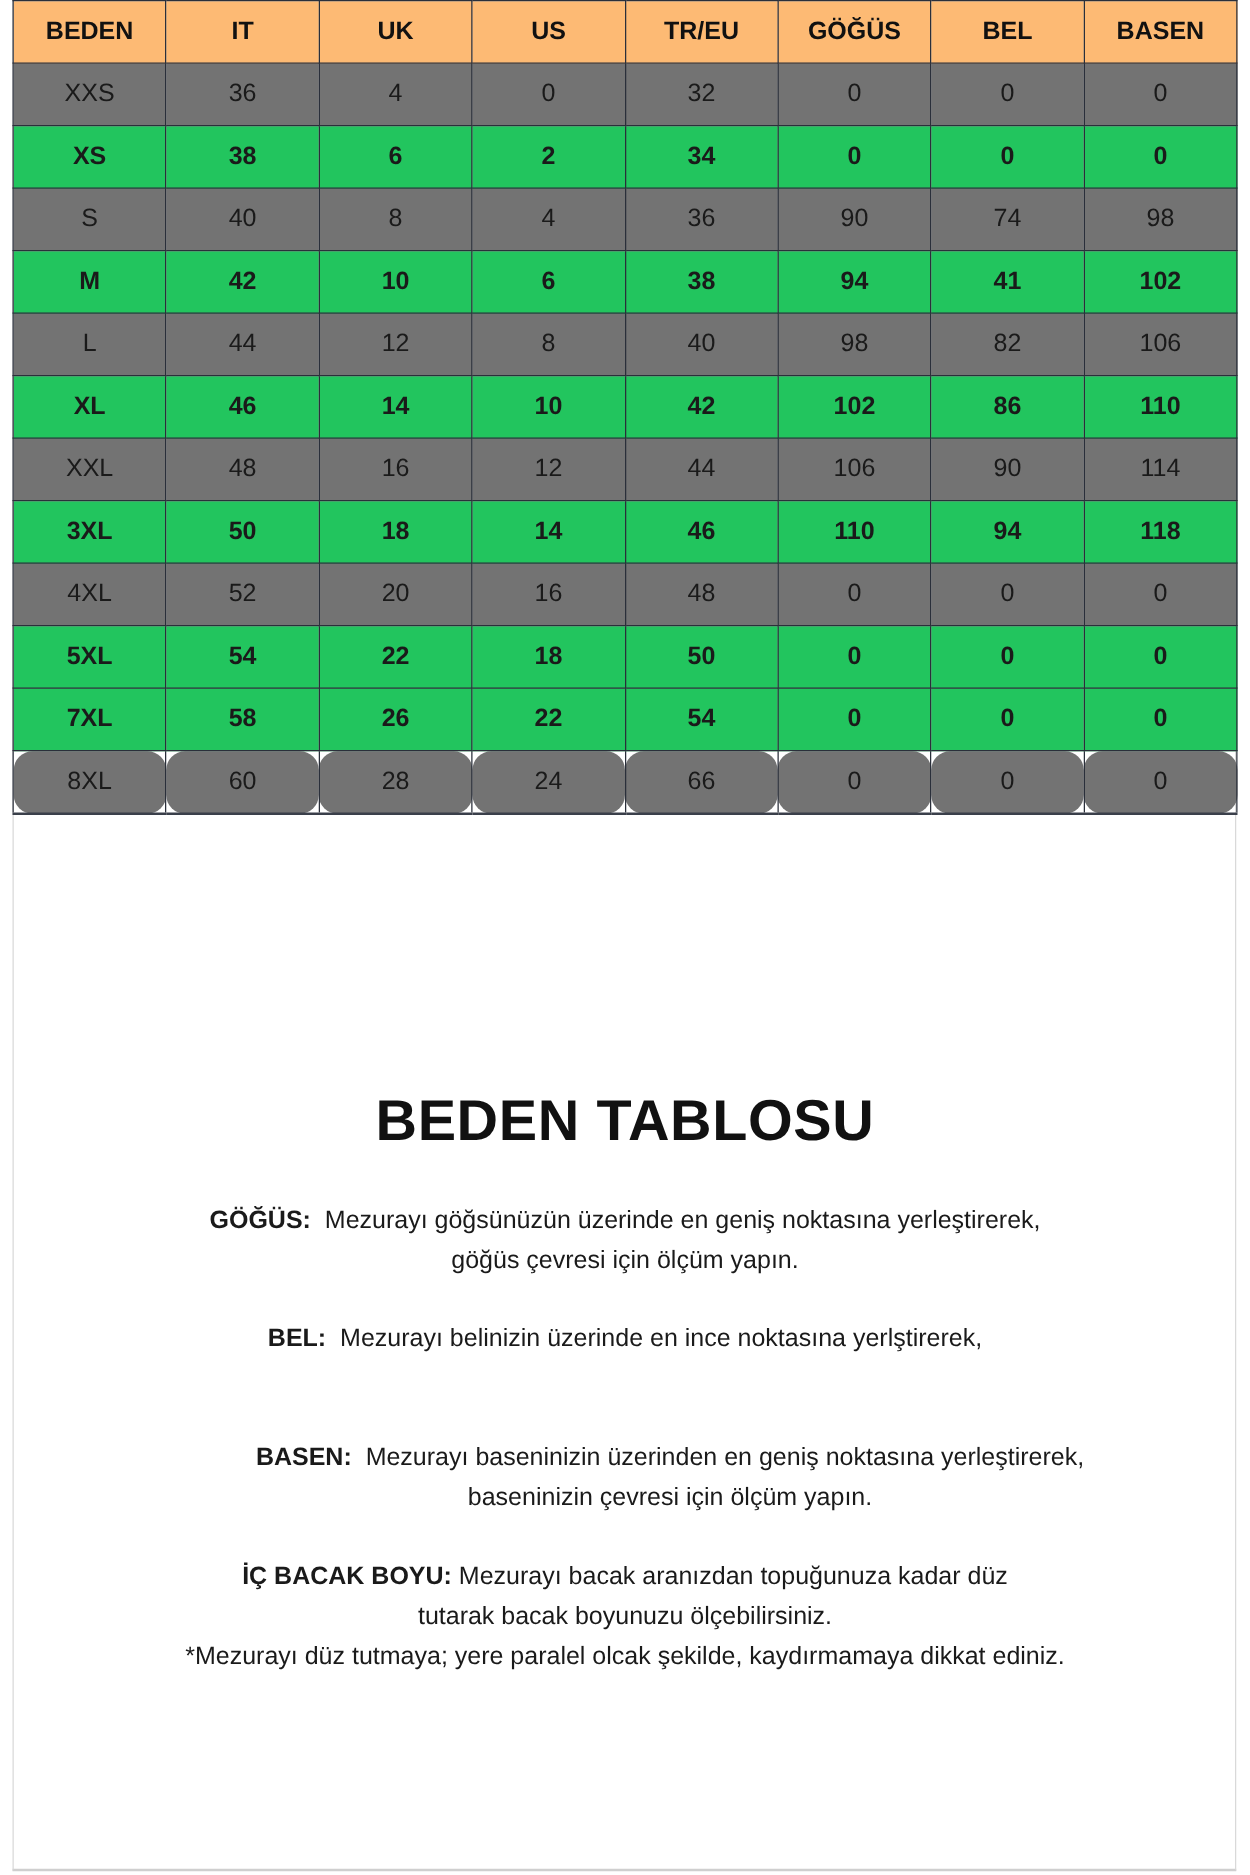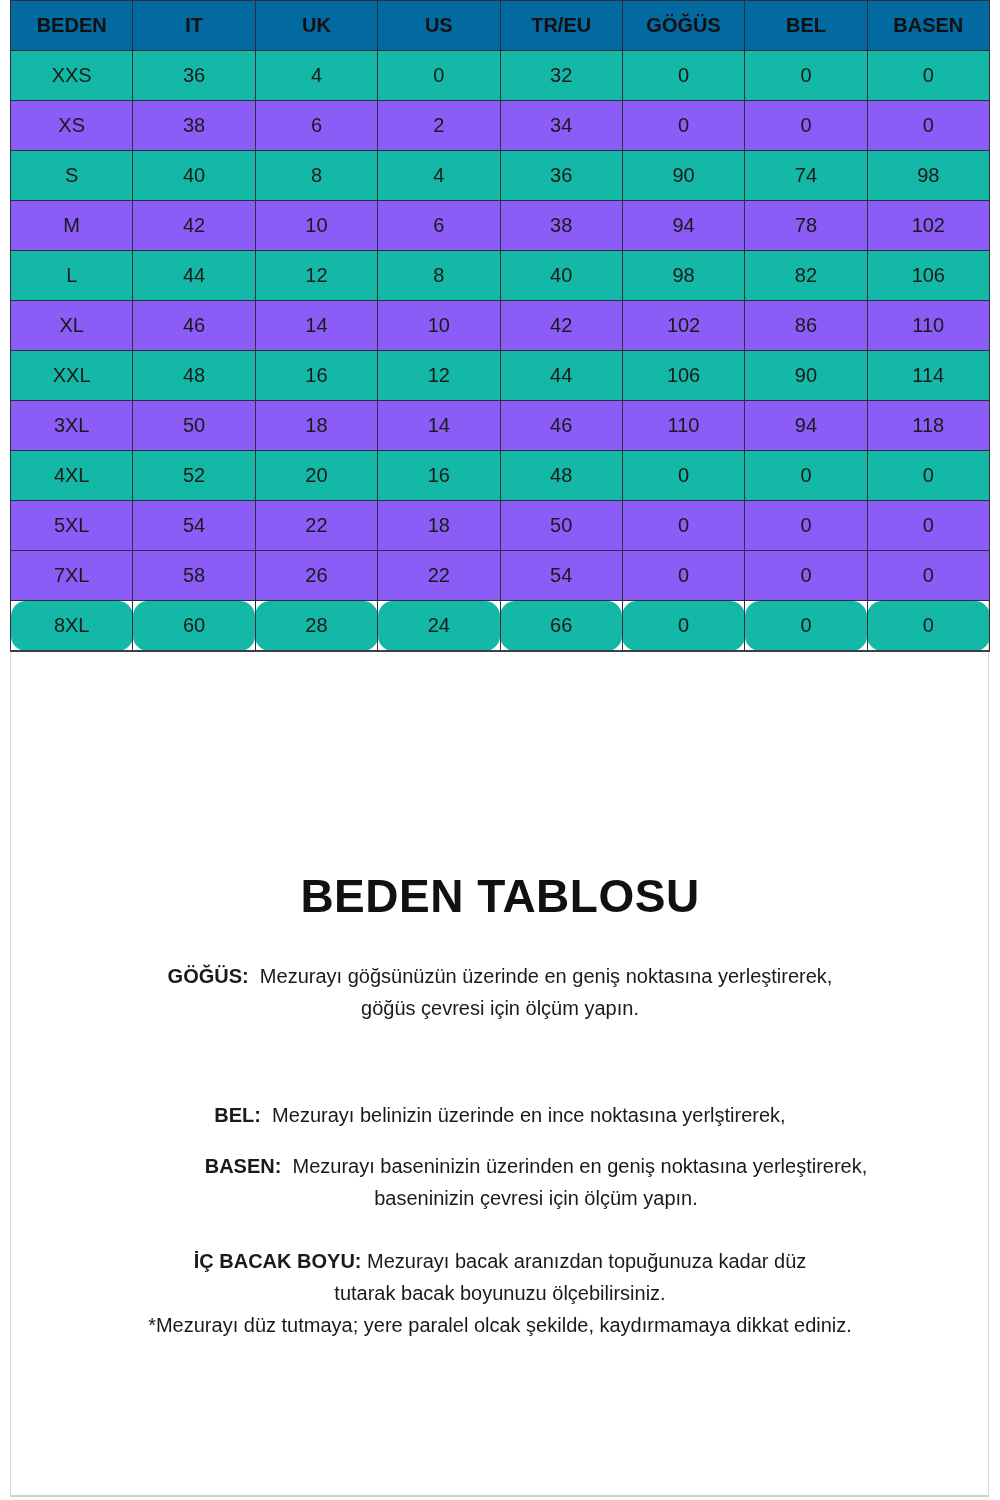--- a/index.html
+++ b/index.html
@@ -13,24 +13,24 @@
     box-sizing:border-box; background:#fff;
   }
   table.size-table {
     position:absolute; left:10px; top:0; width:980px; border-collapse:collapse; table-layout:fixed;
   }
   .size-table th, .size-table td {
     border:1px solid #2a2f3a; text-align:center; height:49px; padding:0;
     font-size:20px;
   }
   .size-table th {
-    background:#0369a1; font-weight:bold; font-size:20px; height:49px; color:#111;
-  }
-  .size-table tr.light td { background:#14b8a6; }
-  .size-table tr.dark td { background:#8b5cf6; }
+    background:#fdba74; font-weight:bold; font-size:20px; height:49px; color:#111;
+  }
+  .size-table tr.light td { background:#737373; }
+  .size-table tr.dark td { background:#22c55e;font-weight:bold; }
   .size-table tr:last-child td { border-bottom:2px solid #3a3f4a;border-radius:15px; }
 
   .guide { position:absolute; left:0; top:860px; width:1000px; text-align:center; }
   .guide-title {
     font-size:46px; font-weight:bold; letter-spacing:0.5px; color:#111;
     margin:0; height:72px; line-height:72px;
   }
   .guide-block { position:absolute; left:0; width:1000px; text-align:center; font-size:20px; line-height:32px; color:#1a1a1a; }
   .guide-block .lbl { font-weight:bold; }
 </style>
@@ -83,21 +83,21 @@
         <td>74</td>
         <td>98</td>
       </tr>
       <tr class="dark">
         <td>M</td>
         <td>42</td>
         <td>10</td>
         <td>6</td>
         <td>38</td>
         <td>94</td>
-        <td>78</td>
+        <td>41</td>
         <td>102</td>
       </tr>
       <tr class="light">
         <td>L</td>
         <td>44</td>
         <td>12</td>
         <td>8</td>
         <td>40</td>
         <td>98</td>
         <td>82</td>
@@ -178,21 +178,21 @@
 
 <div class="guide">
   <h1 class="guide-title">BEDEN TABLOSU</h1>
 </div>
 
 <div class="guide-block" style="top:960px;">
   <div><span class="lbl">GÖĞÜS:</span>&nbsp; <span>Mezurayı göğsünüzün üzerinde en geniş noktasına yerleştirerek,</span></div>
   <div>göğüs çevresi için ölçüm yapın.</div>
 </div>
 
-<div class="guide-block" style="top:1055px;margin-top:44px;">
+<div class="guide-block" style="top:1055px;">
   <div><span class="lbl">BEL:</span>&nbsp; <span>Mezurayı belinizin üzerinde en ince noktasına yerlştirerek,</span></div>
 </div>
 
 <div class="guide-block" style="top:1150px;margin-left:36px;">
   <div><span class="lbl">BASEN:</span>&nbsp; <span>Mezurayı baseninizin üzerinden en geniş noktasına yerleştirerek,</span></div>
   <div>baseninizin çevresi için ölçüm yapın.</div>
 </div>
 
 <div class="guide-block" style="top:1245px;text-align:center;">
   <div><span class="lbl">İÇ BACAK BOYU:</span> <span>Mezurayı bacak aranızdan topuğunuza kadar düz</span></div>

